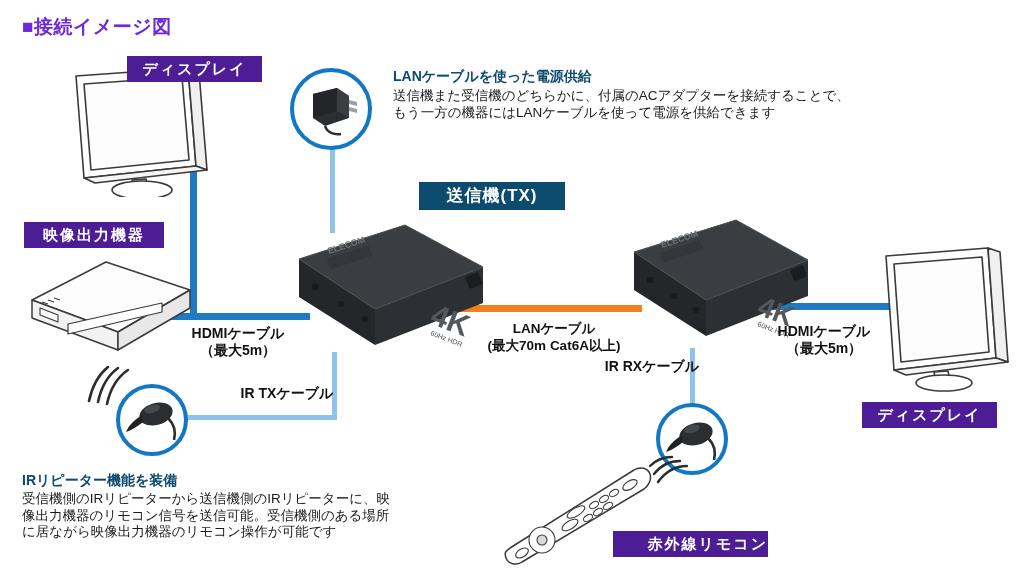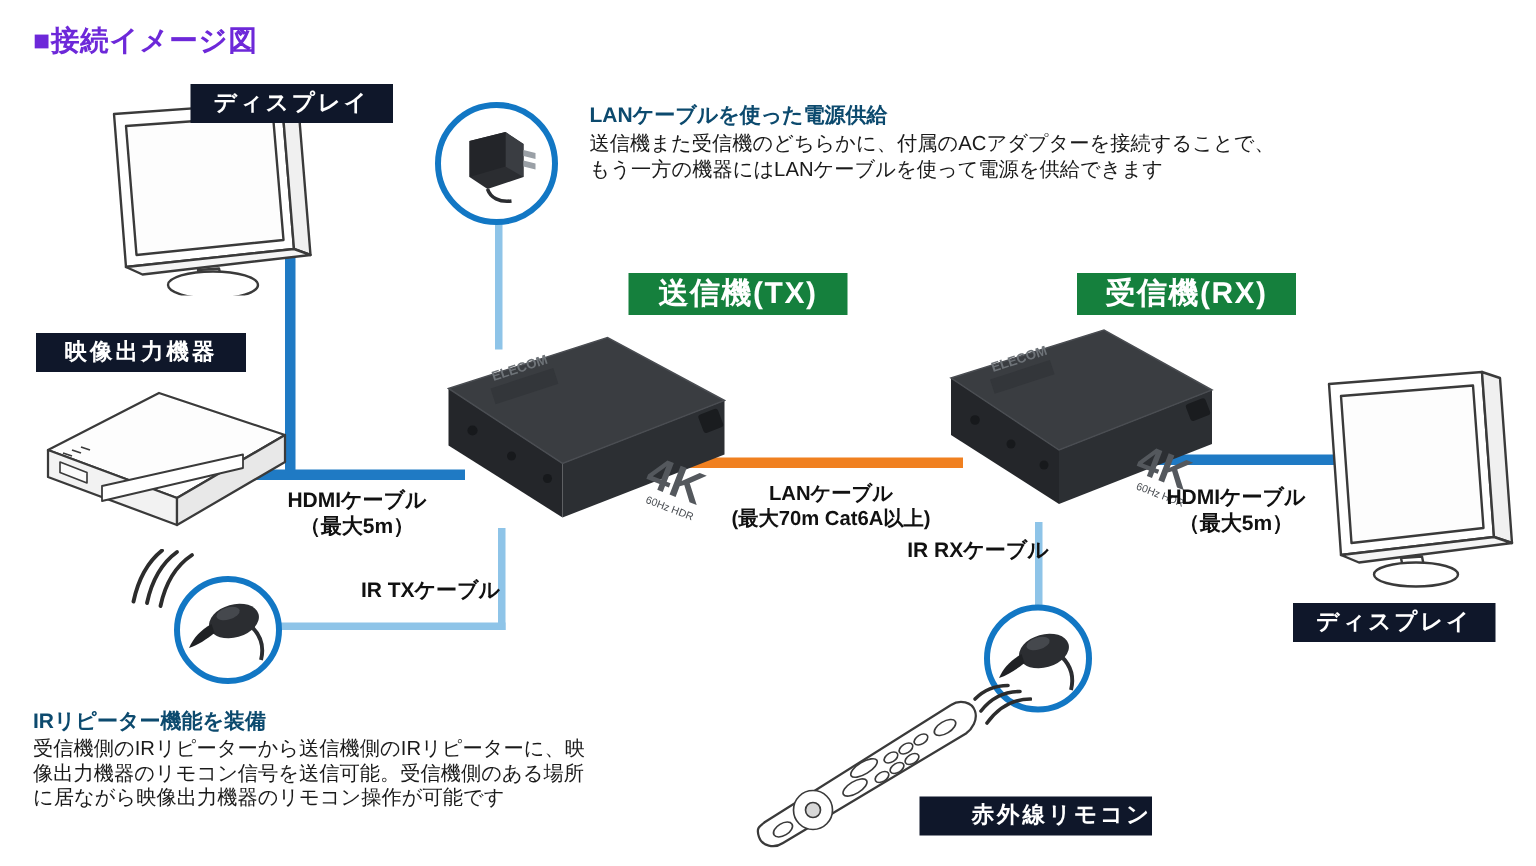--- a/index.html
+++ b/index.html
@@ -16,37 +16,37 @@
 
   
   .title{
     left:22px;top:14px;
     font-size:19px;font-weight:bold;letter-spacing:.5px;
     color:#6d28d9;
   }
 
   
   .navy-label{
-    background:#0f172a;
+    background:#4c1d95;
     color:#ffffff;
     font-weight:bold;
     font-size:15px;
     letter-spacing:2px;
     text-align:center;
     line-height:26px;
     height:26px;
     white-space:nowrap;
   }
 
   
   .red-label{
-    background:#15803d;
+    background:#0c4a6e;
     color:#ffffff;
     font-weight:bold;
-    font-size:20px;
+    font-size:17px;
     letter-spacing:1px;
     text-align:center;
     line-height:28px;
     height:28px;
     white-space:nowrap;
   }
 
   
   .annot-head{
     color:#0c4a6e;font-weight:bold;font-size:14px;white-space:nowrap;
@@ -173,23 +173,20 @@
       <rect x="48" y="48" width="44" height="11" fill="#33363a" transform="rotate(-18 48 48)"></rect>
       <text x="150" y="112" fill="#54585d" font-size="30" font-weight="bold" font-family="Liberation Sans, sans-serif" transform="rotate(21 150 112)">4K</text>
       <text x="151" y="124" fill="#4a4e53" font-size="7" font-family="Liberation Sans, sans-serif" transform="rotate(21 151 124)">60Hz HDR</text>
       <circle cx="36" cy="76" r="3.4" fill="#17191c"></circle>
       <circle cx="62" cy="93" r="3" fill="#17191c"></circle>
       <circle cx="86" cy="108" r="3" fill="#17191c"></circle>
       <rect x="186" y="66" width="14" height="13" rx="2" fill="#1a1c1f" transform="rotate(-21 186 66)"></rect>
     </g>
   </svg>
 
-  <div class="abs red-label" style="left:718px;top:182px;width:146px;">
-    <span>受信機(RX)</span>
-  </div>
 
   <svg class="abs devbox" style="left:618px;top:208px;" width="200" height="155" viewBox="0 0 200 155">
     <g>
       <path d="M16 44 L118 12 L190 52 L88 92 Z" fill="#3a3d41"></path>
       <path d="M16 44 L88 92 L88 128 L16 82 Z" fill="#24262a"></path>
       <path d="M88 92 L190 52 L190 88 L88 128 Z" fill="#2c2f33"></path>
       <path d="M16 44 L118 12 L190 52 L88 92 Z" fill="none" stroke="#4a4d52" stroke-width="1"></path>
       <text x="44" y="40" fill="#6e7378" font-size="9" font-family="Liberation Sans, sans-serif" font-weight="bold" transform="rotate(-18 44 40)">ELECOM</text>
       <rect x="42" y="45" width="42" height="10" fill="#33363a" transform="rotate(-18 42 45)"></rect>
       <text x="138" y="106" fill="#54585d" font-size="28" font-weight="bold" font-family="Liberation Sans, sans-serif" transform="rotate(21 138 106)">4K</text>

